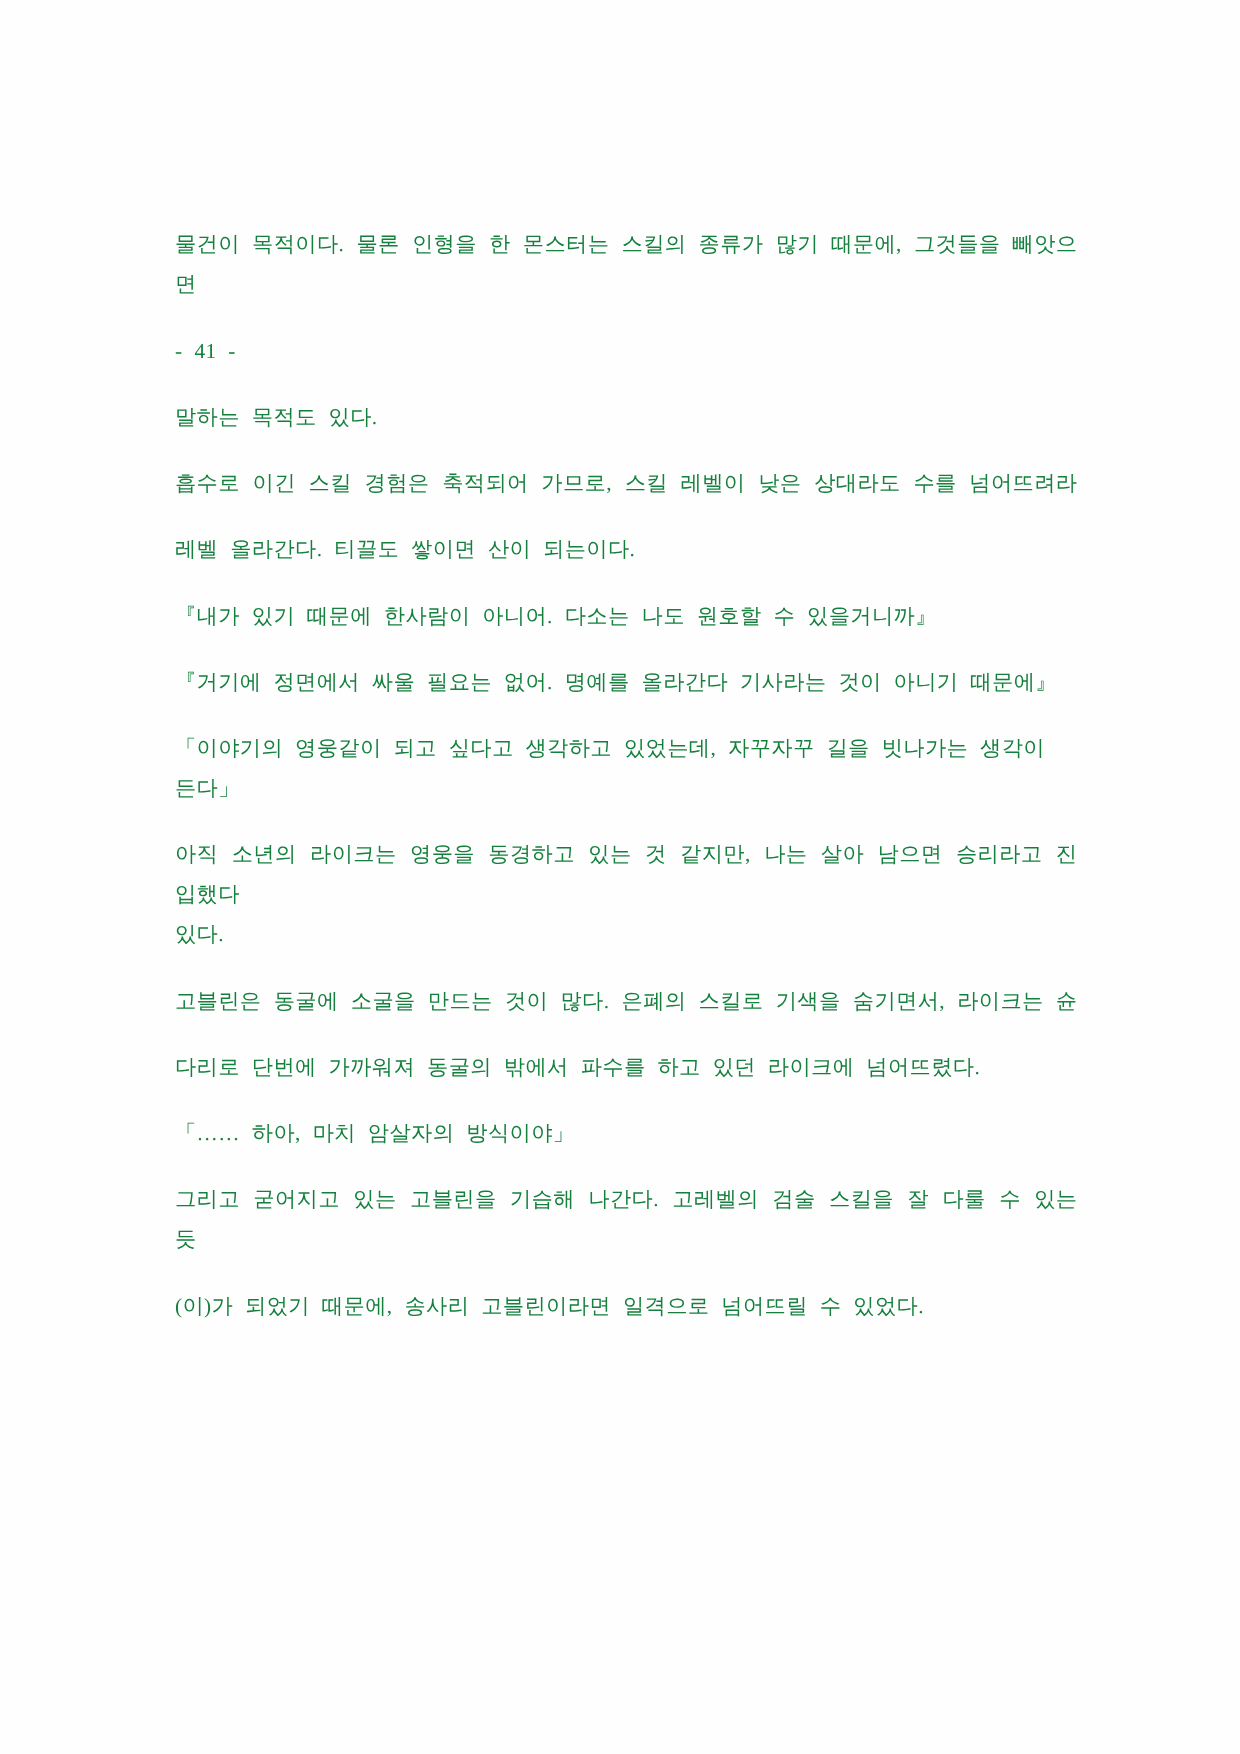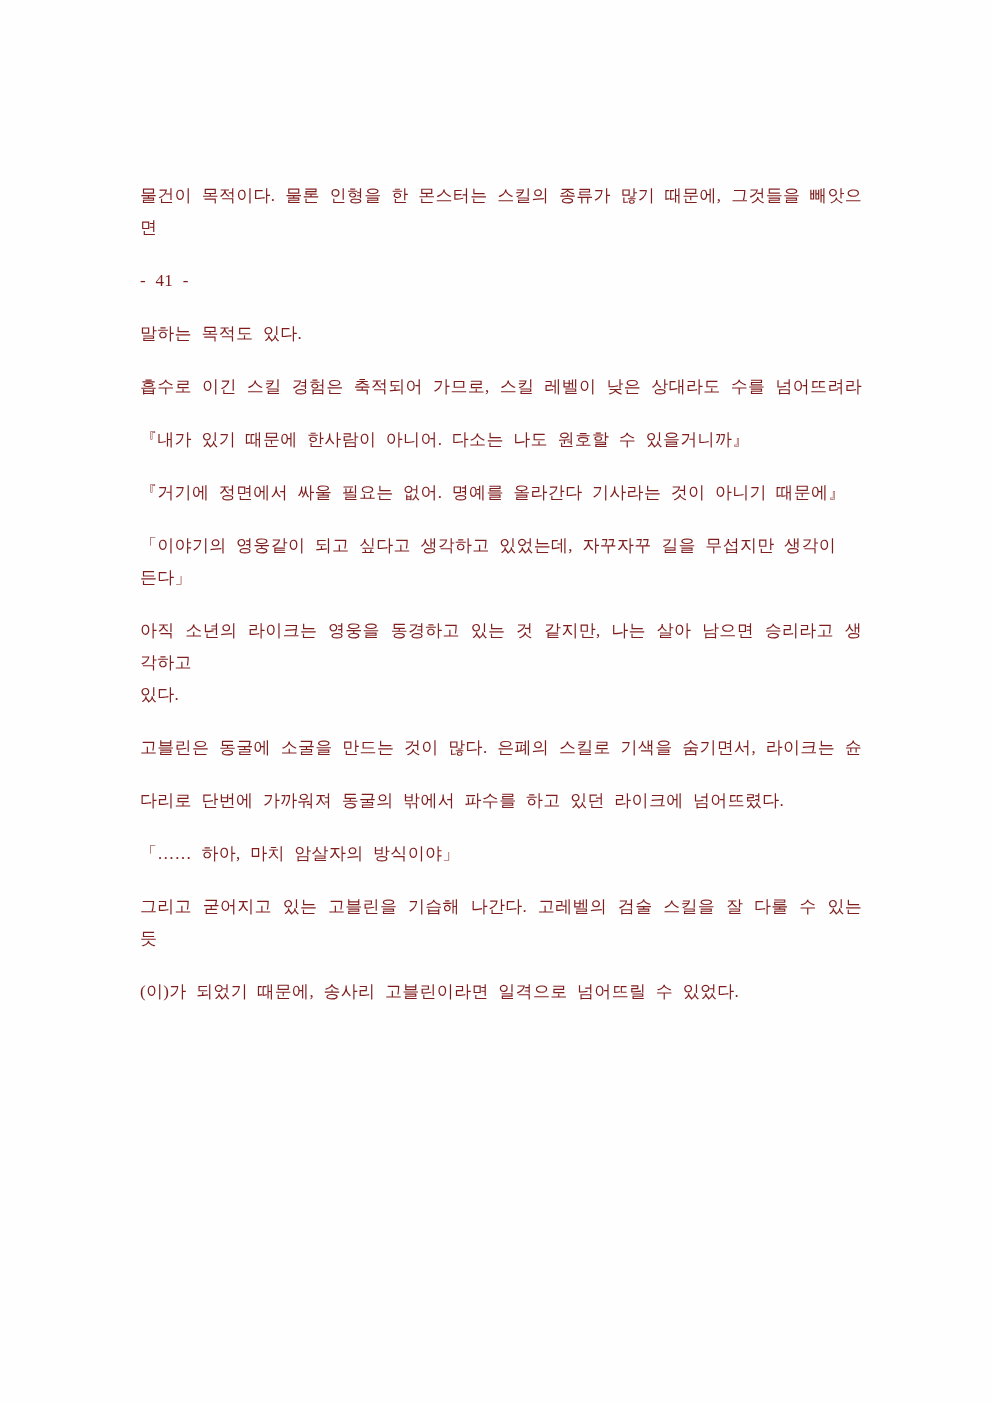--- a/index.html
+++ b/index.html
@@ -7,21 +7,21 @@
     padding: 0;
     background: #ffffff;
   }
   .page {
     position: relative;
     width: 992px;
     height: 1403px;
     background: #fefefe;
     overflow: hidden;
     font-family: "Liberation Serif", "DejaVu Serif", serif;
-    color: #7f1d1d;
+    color: #15803d;
   }
   .content {
     position: absolute;
     left: 140px;
     top: 180px;
     width: 722px;
   }
   .para {
     margin: 0 0 21px 0;
   }
@@ -56,39 +56,42 @@
     </div>
 
     <div class="para">
       <div class="line">말하는 목적도 있다.</div>
     </div>
 
     <div class="para">
       <div class="line stretch">흡수로 이긴 스킬 경험은 축적되어 가므로, 스킬 레벨이 낮은 상대라도 수를 넘어뜨려라</div>
     </div>
 
+    <div class="para">
+      <div class="line">레벨 올라간다. 티끌도 쌓이면 산이 되는이다.</div>
+    </div>
 
 
     <div class="para">
       <div class="line">『내가 있기 때문에 한사람이 아니어. 다소는 나도 원호할 수 있을거니까』</div>
     </div>
 
 
 
 
     <div class="para">
       <div class="line">『거기에 정면에서 싸울 필요는 없어. 명예를 올라간다 기사라는 것이 아니기 때문에』</div>
     </div>
 
     <div class="para">
-      <div class="line">「이야기의 영웅같이 되고 싶다고 생각하고 있었는데, 자꾸자꾸 길을 무섭지만 생각이 든다」</div>
+      <div class="line">「이야기의 영웅같이 되고 싶다고 생각하고 있었는데, 자꾸자꾸 길을 빗나가는 생각이 든다」</div>
     </div>
 
     <div class="para">
-      <div class="line stretch">아직 소년의 라이크는 영웅을 동경하고 있는 것 같지만, 나는 살아 남으면 승리라고 생각하고</div>
+      <div class="line stretch">아직 소년의 라이크는 영웅을 동경하고 있는 것 같지만, 나는 살아 남으면 승리라고 진입했다</div>
       <div class="line">있다.</div>
     </div>
 
     <div class="para">
       <div class="line stretch">고블린은 동굴에 소굴을 만드는 것이 많다. 은폐의 스킬로 기색을 숨기면서, 라이크는 슌</div>
     </div>
 
     <div class="para">
       <div class="line">다리로 단번에 가까워져 동굴의 밖에서 파수를 하고 있던 라이크에 넘어뜨렸다.</div>
     </div>

